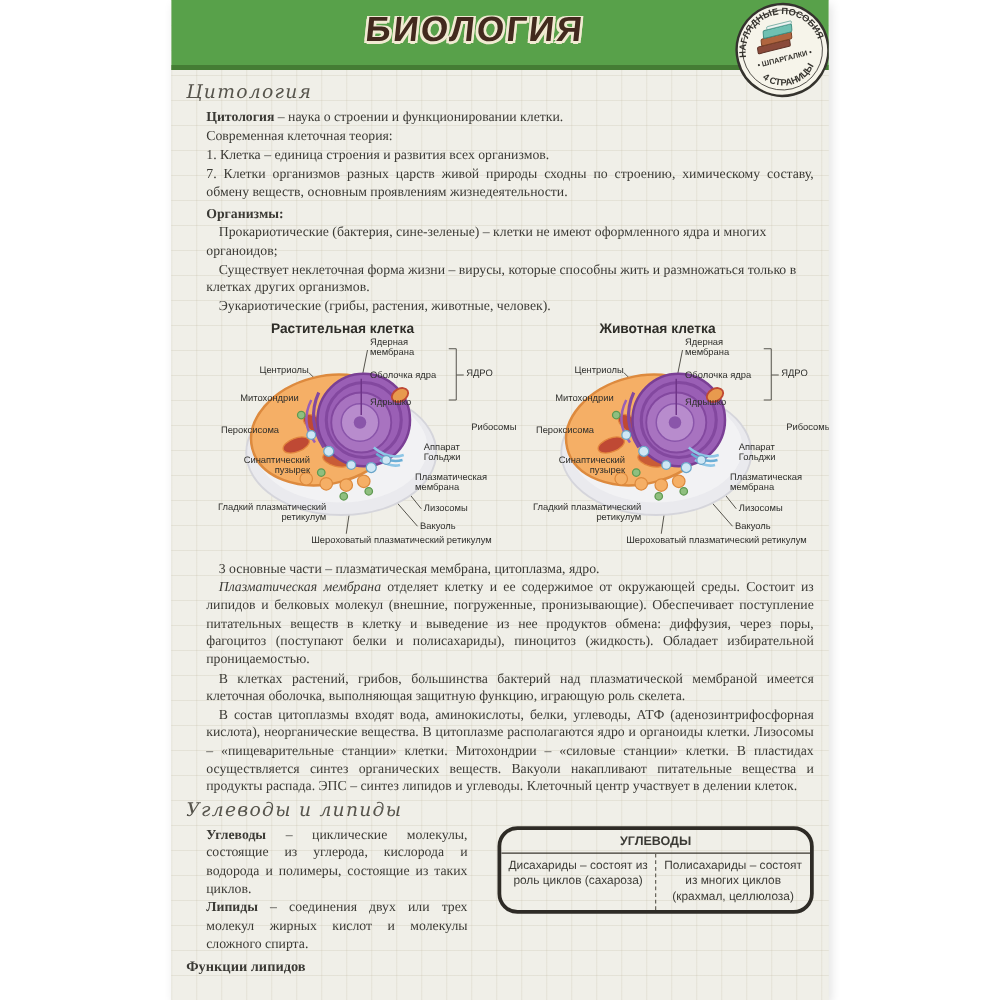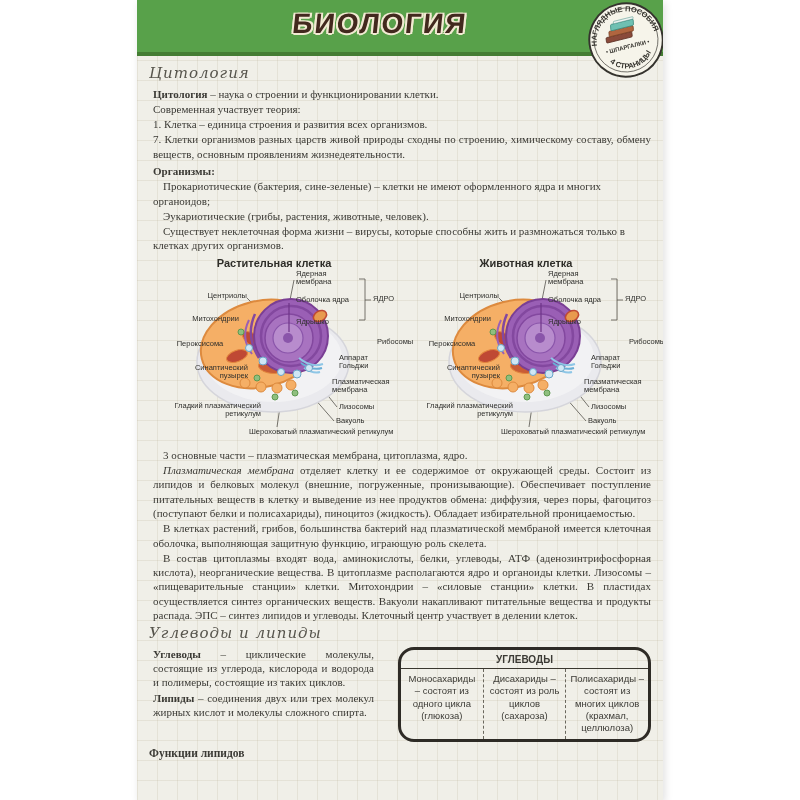--- a/index.html
+++ b/index.html
@@ -13,21 +13,21 @@
   .hdr{position:relative;height:52px;background:#58a14a;border-bottom:4px solid #447d34;}
   .hdr-title{position:absolute;left:0;right:40px;top:8px;text-align:center;
              font-family:"Liberation Sans",sans-serif;font-weight:bold;font-size:28px;letter-spacing:2px;
              color:#42291e;transform:skewX(-6deg);
              text-shadow:-2px -1px 0 #f1ead2,2px -1px 0 #f1ead2,-2px 1px 0 #f1ead2,2px 1px 0 #f1ead2,0 2px 0 #f1ead2;}
   
   .badge{position:absolute;top:1px;right:-2px;width:78px;height:78px;transform:rotate(-14deg);z-index:5;}
   
   .content{padding:6px 12px 0 12px;color:#3b3a35;font-size:11px;line-height:1.3;}
   .script-h{font-family:"DejaVu Serif",serif;font-style:italic;font-size:15px;color:#56544c;margin:2px 0 3px 0;letter-spacing:1px;}
-  .para{margin:0 0 1px 4px;}
+  .para{margin:0 0 1px 16px;}
   .ind{text-indent:10px;}
   b.lead{font-weight:bold;}
   i.lead{font-style:italic;}
   .twocol{display:flex;gap:14px;margin:1px 0 2px 0;}
   .twocol>div{flex:1;}
   .just{text-align:justify;}
   
   .dgrow{display:flex;gap:2px;margin:3px 0 0 0;}
   .diagram{position:relative;width:250px;height:192px;flex:0 0 auto;}
   .dg-title{position:absolute;top:0;left:0;width:100%;text-align:center;
@@ -95,33 +95,33 @@
         <text x="50" y="61.5" text-anchor="middle" font-family="Liberation Sans,sans-serif" font-size="7.5" font-weight="bold" fill="#35332e">• ШПАРГАЛКИ •</text>
       </svg>
     </div>
 
     <div class="content">
 
       <div class="script-h">Цитология</div>
 
       <p class="para"><b class="lead">Цитология</b><span> – наука о строении и функционировании клетки.</span></p>
 
-      <p class="para">Современная участвует теория:</p>
+      <p class="para">Современная клеточная теория:</p>
 
       <div class="twocol">
         <div>
           <p class="para just">1. Клетка – единица строения и развития всех организмов.</p>
           <p class="para just">7. Клетки организмов разных царств живой природы сходны по строению, химическому составу, обмену веществ, основным проявлениям жизнедеятельности.</p>
         </div>
       </div>
 
       <p class="para"><b>Организмы:</b></p>
       <p class="para ind">Прокариотические (бактерия, сине-зеленые) – клетки не имеют оформленного ядра и многих органоидов;</p>
+      <p class="para ind">Существует неклеточная форма жизни – вирусы, которые способны жить и размножаться только в клетках других организмов.</p>
       <p class="para ind">Эукариотические (грибы, растения, животные, человек).</p>
-      <p class="para ind">Существует неклеточная форма жизни – вирусы, которые способны жить и размножаться только в клетках других организмов.</p>
 
       <div class="dgrow">
 
         <div class="diagram">
           <svg class="cell-art" viewBox="0 0 250 192">
             <g stroke="#55534c" stroke-width="0.8" fill="none">
               <path d="M98,42 L120,64"></path>
                 <path d="M91,64 L110,84"></path>
                 <path d="M87,89 L106,97"></path>
               <path d="M88,115 L114,106"></path>
@@ -275,21 +275,20 @@
       <div class="script-h">Углеводы и липиды</div>
 
       <div class="carbrow">
         <div class="carbleft">
           <p class="para just"><b class="lead">Углеводы</b><span> – циклические молекулы, состоящие из углерода, кислорода и водорода и полимеры, состоящие из таких циклов.</span></p>
           <p class="para just"><b class="lead">Липиды</b><span> – соединения двух или трех молекул жирных кислот и молекулы сложного спирта.</span></p>
         </div>
         <div class="carbtable">
           <div class="tt">УГЛЕВОДЫ</div>
           <div class="carbcells">
-            <div>Моносахариды – состоят из одного цикла (глюкоза)</div>
             <div>Дисахариды – состоят из роль циклов (сахароза)</div>
             <div>Полисахариды – состоят из многих циклов (крахмал, целлюлоза)</div>
           </div>
         </div>
       </div>
 
       <div class="liptitle">Функции липидов</div>
 
     </div>
   </div>

